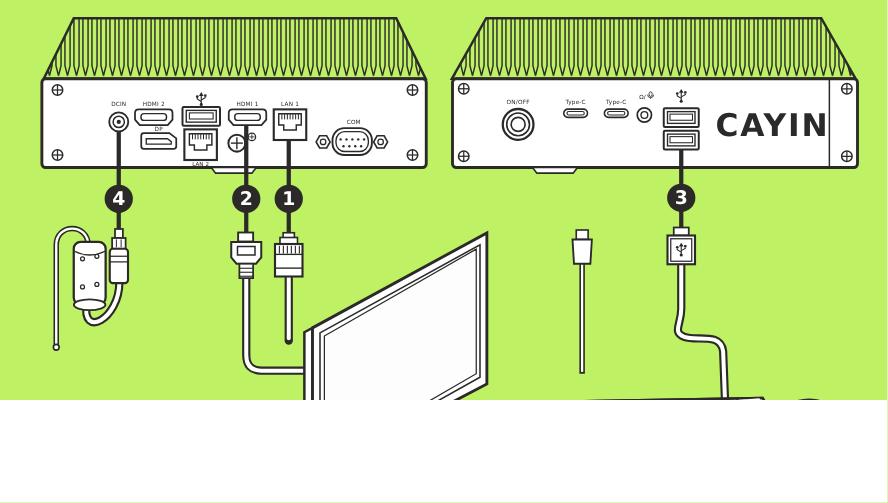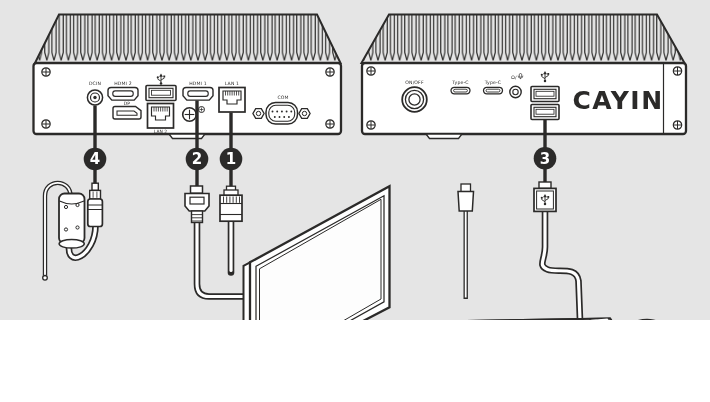--- a/index.html
+++ b/index.html
@@ -1,16 +1,16 @@
 <!DOCTYPE html>
 <html><head>
 <meta charset="utf-8">
 <style>
   html,body{margin:0;padding:0;background:#fff;}
-  .stage{position:relative;width:710px;height:320px;background:#e5e5e5;overflow:hidden;
+  .stage{position:relative;width:710px;height:320px;background:#bef264;overflow:hidden;
          font-family:"DejaVu Sans", "Liberation Sans", sans-serif;}
   svg text{fill:#2b2a29;stroke:none;font-family:"DejaVu Sans","Liberation Sans",sans-serif;}
   .lbl{font-size:4.6px;letter-spacing:.15px;text-anchor:middle;}
   .lbl-sm{font-size:4.4px;letter-spacing:.1px;text-anchor:middle;}
   .num{font-size:15px;font-weight:bold;fill:#ffffff;text-anchor:middle;}
   .logo{font-size:25px;font-weight:bold;letter-spacing:1.5px;text-anchor:middle;}
 </style>
 </head>
 <body>
 

